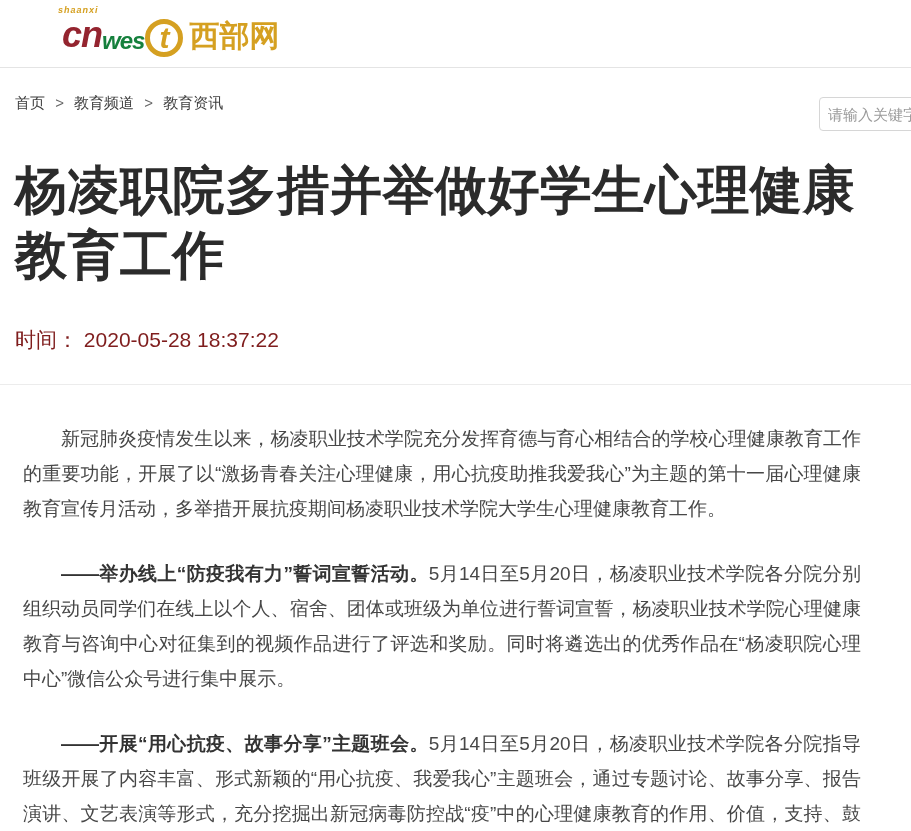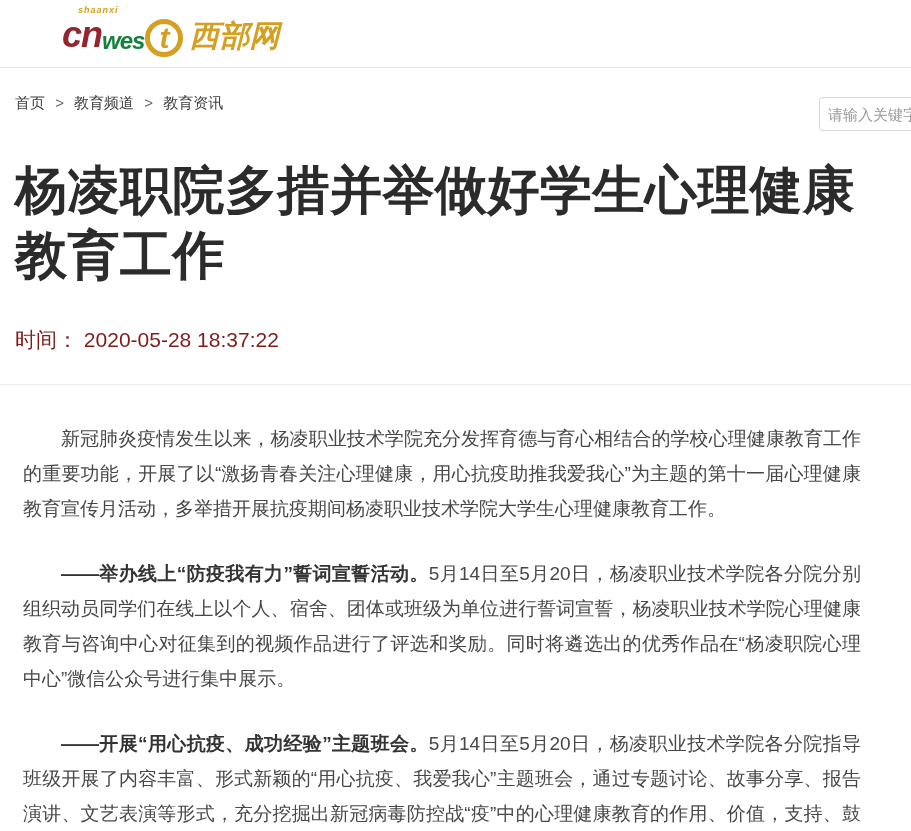--- a/index.html
+++ b/index.html
@@ -4,29 +4,29 @@
 <style>
   * { box-sizing: border-box; margin: 0; padding: 0; }
   html, body { width: 911px; height: 831px; overflow: hidden; background: #ffffff;
     font-family: "Liberation Sans", "DejaVu Sans", sans-serif; }
 
   
   .site-header { position: relative; height: 68px; border-bottom: 1px solid #e4e4e4;
     display: flex; align-items: center; }
   .logo { display: flex; align-items: flex-end; margin-left: 22px; position: relative;
     cursor: pointer; line-height: 1; }
-  .logo .tagline { position: absolute; top: -9px; left: 56px; font-size: 9px;
+  .logo .tagline { position: absolute; top: -9px; left: 36px; font-size: 9px;
     font-style: italic; font-weight: bold; color: #d5a021; letter-spacing: 1px; }
   .logo .cn { font-size: 36px; font-weight: bold; font-style: italic; color: #94242f; letter-spacing: -1px; margin-left: 40px; }
   .logo .wes { font-size: 24px; font-weight: bold; font-style: italic; color: #15803d; letter-spacing: -1px; }
   .logo .t-circle { display: inline-flex; align-items: center; justify-content: center;
     width: 38px; height: 38px; border: 5px solid #d5a021; border-radius: 50%;
     font-size: 30px; font-weight: bold; font-style: italic; color: #d5a021;
     margin: 0 2px 0 1px; position: relative; top: 4px; }
-  .logo .site-name { font-size: 30px; font-weight: bold; font-style: italic;
+  .logo .site-name { font-size: 30px; font-weight: bold; 
     color: #d5a021; margin-left: 4px; position: relative; top: -2px; }
   .main-nav { display: flex; align-items: center; margin-left: 36px; gap: 33px; }
   .main-nav .nav-item { font-size: 17px; color: #333; cursor: pointer; white-space: nowrap; }
 
   
   .crumb-row { position: relative; height: 72px; padding-left: 14px; }
   .breadcrumb { position: absolute; left: 15px; top: 26px; font-size: 15px; color: #404040; }
   .breadcrumb .crumb { cursor: pointer; }
   .breadcrumb .sep { color: #666; margin: 0 6px; }
   .search-box { position: absolute; top: 29px; right: -68px; width: 160px; height: 34px;
@@ -76,14 +76,14 @@
 <div class="article-meta">
   <span>时间：</span>
   <span>2020-05-28 18:37:22</span>
 </div>
 
 <hr class="head-divider">
 
 <article class="article-body">
     <p><span>新冠肺炎疫情发生以来，杨凌职业技术学院充分发挥育德与育心相结合的学校心理健康教育工作的重要功能，开展了以“激扬青春关注心理健康，用心抗疫助推我爱我心”为主题的第十一届心理健康教育宣传月活动，多举措开展抗疫期间杨凌职业技术学院大学生心理健康教育工作。</span></p>
     <p><b>——举办线上“防疫我有力”誓词宣誓活动。</b><span>5月14日至5月20日，杨凌职业技术学院各分院分别组织动员同学们在线上以个人、宿舍、团体或班级为单位进行誓词宣誓，杨凌职业技术学院心理健康教育与咨询中心对征集到的视频作品进行了评选和奖励。同时将遴选出的优秀作品在“杨凌职院心理中心”微信公众号进行集中展示。</span></p>
-    <p><b>——开展“用心抗疫、成功经验”主题班会。</b><span>5月14日至5月20日，杨凌职业技术学院各分院指导班级开展了内容丰富、形式新颖的“用心抗疫、我爱我心”主题班会，通过专题讨论、故事分享、报告演讲、文艺表演等形式，充分挖掘出新冠病毒防控战“疫”中的心理健康教育的作用、价值，支持、鼓励学生们在疫情的压力中进行自我调节、朋辈互助，保持健康的身心状态，引导学生关注、关心自己的心理健康，展现了学生们在抗疫期间保持健康心理状态的有效、成功经验。</span></p>
+    <p><b>——开展“用心抗疫、故事分享”主题班会。</b><span>5月14日至5月20日，杨凌职业技术学院各分院指导班级开展了内容丰富、形式新颖的“用心抗疫、我爱我心”主题班会，通过专题讨论、故事分享、报告演讲、文艺表演等形式，充分挖掘出新冠病毒防控战“疫”中的心理健康教育的作用、价值，支持、鼓励学生们在疫情的压力中进行自我调节、朋辈互助，保持健康的身心状态，引导学生关注、关心自己的心理健康，展现了学生们在抗疫期间保持健康心理状态的有效、成功经验。</span></p>
   </article>
 
 </body></html>

